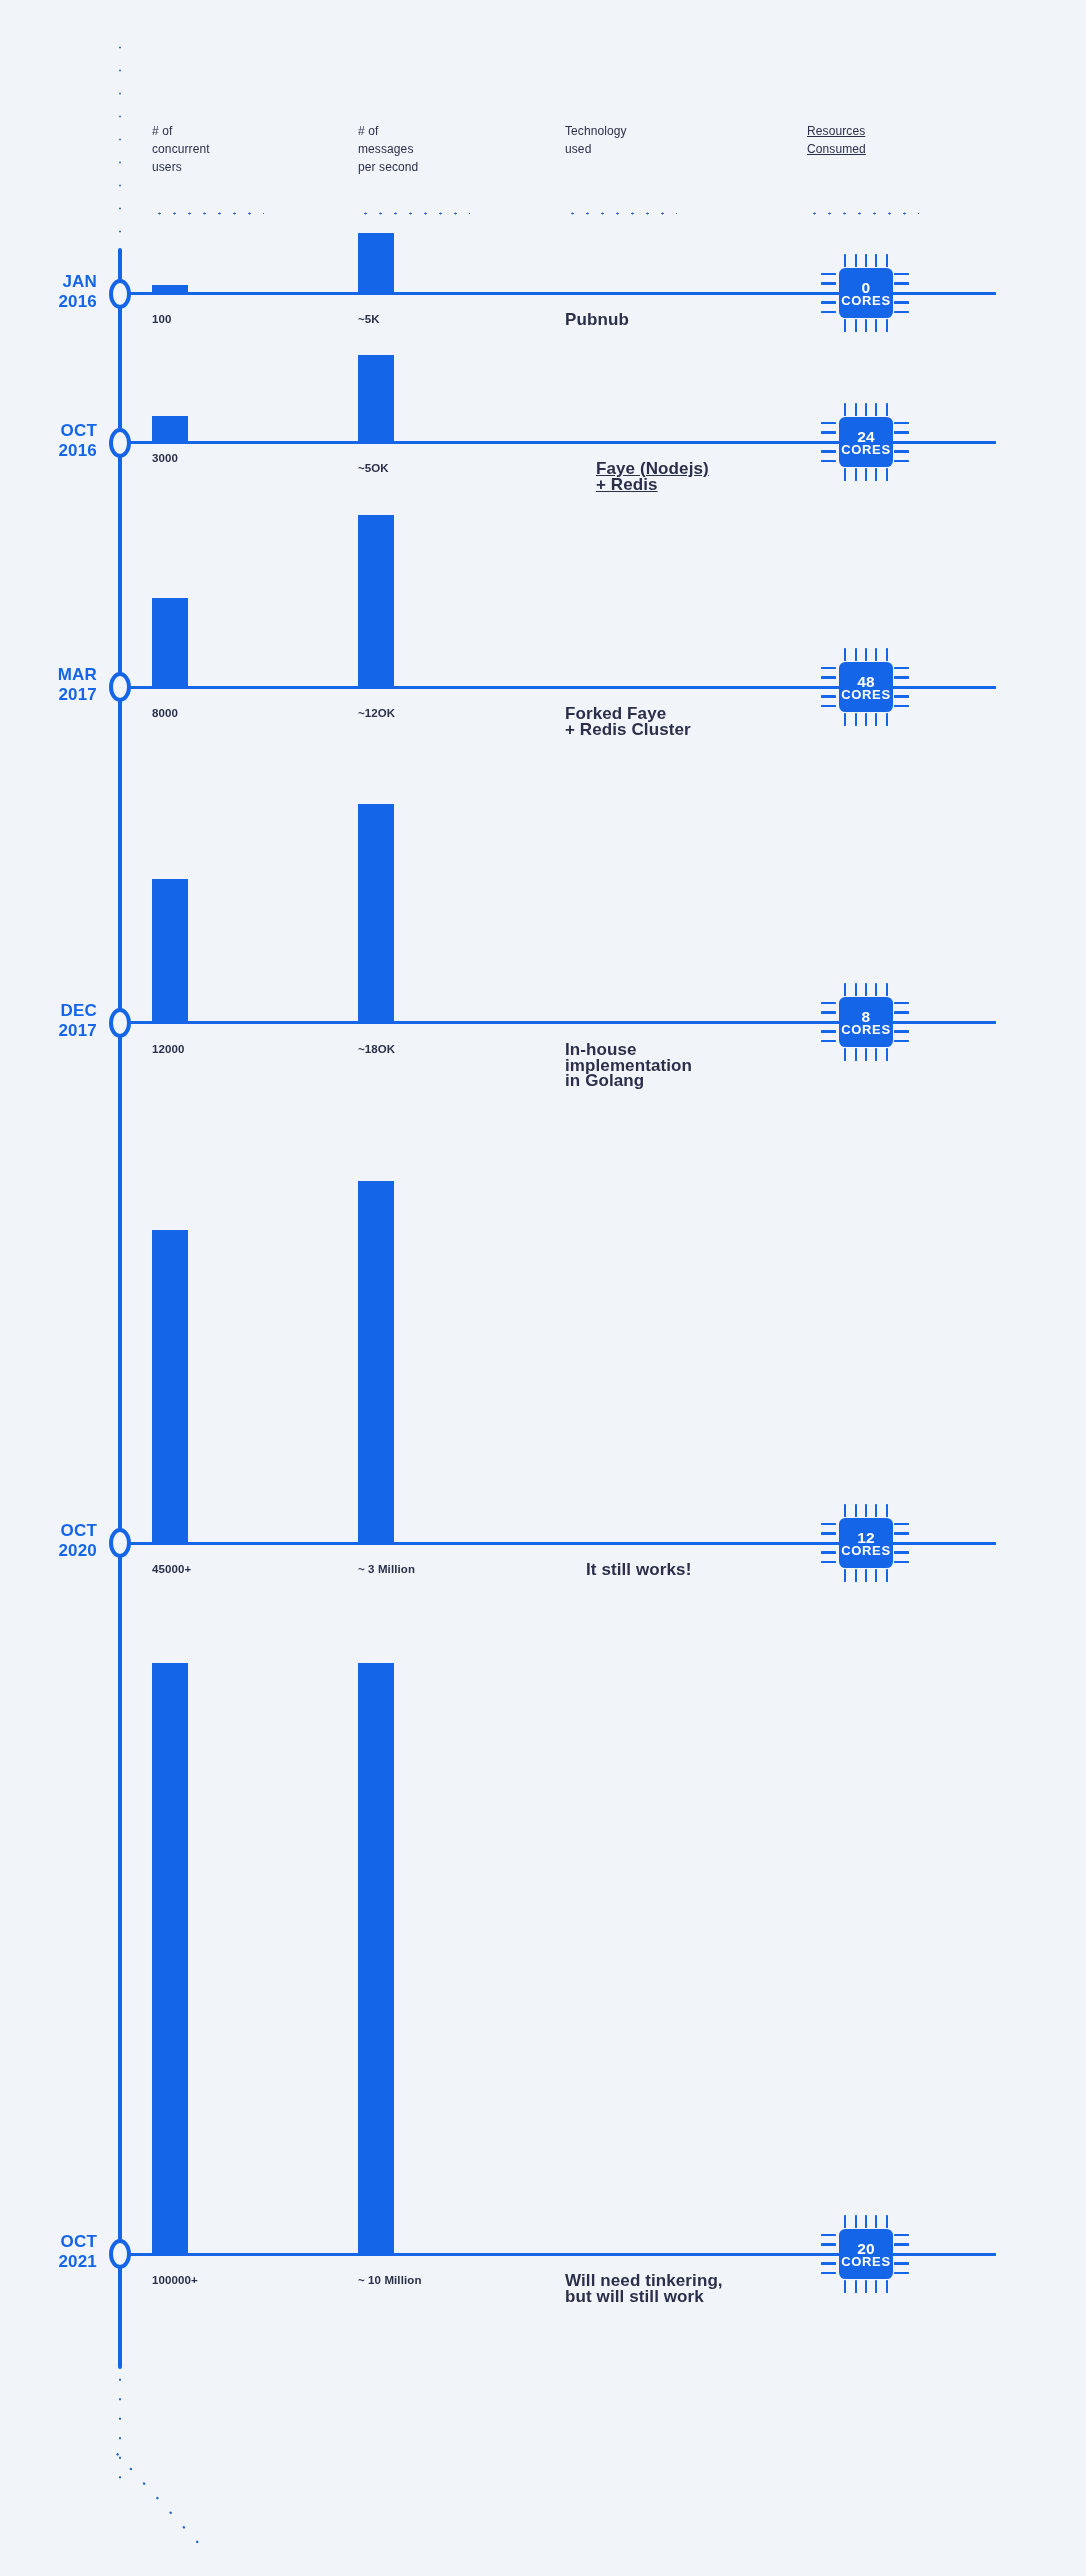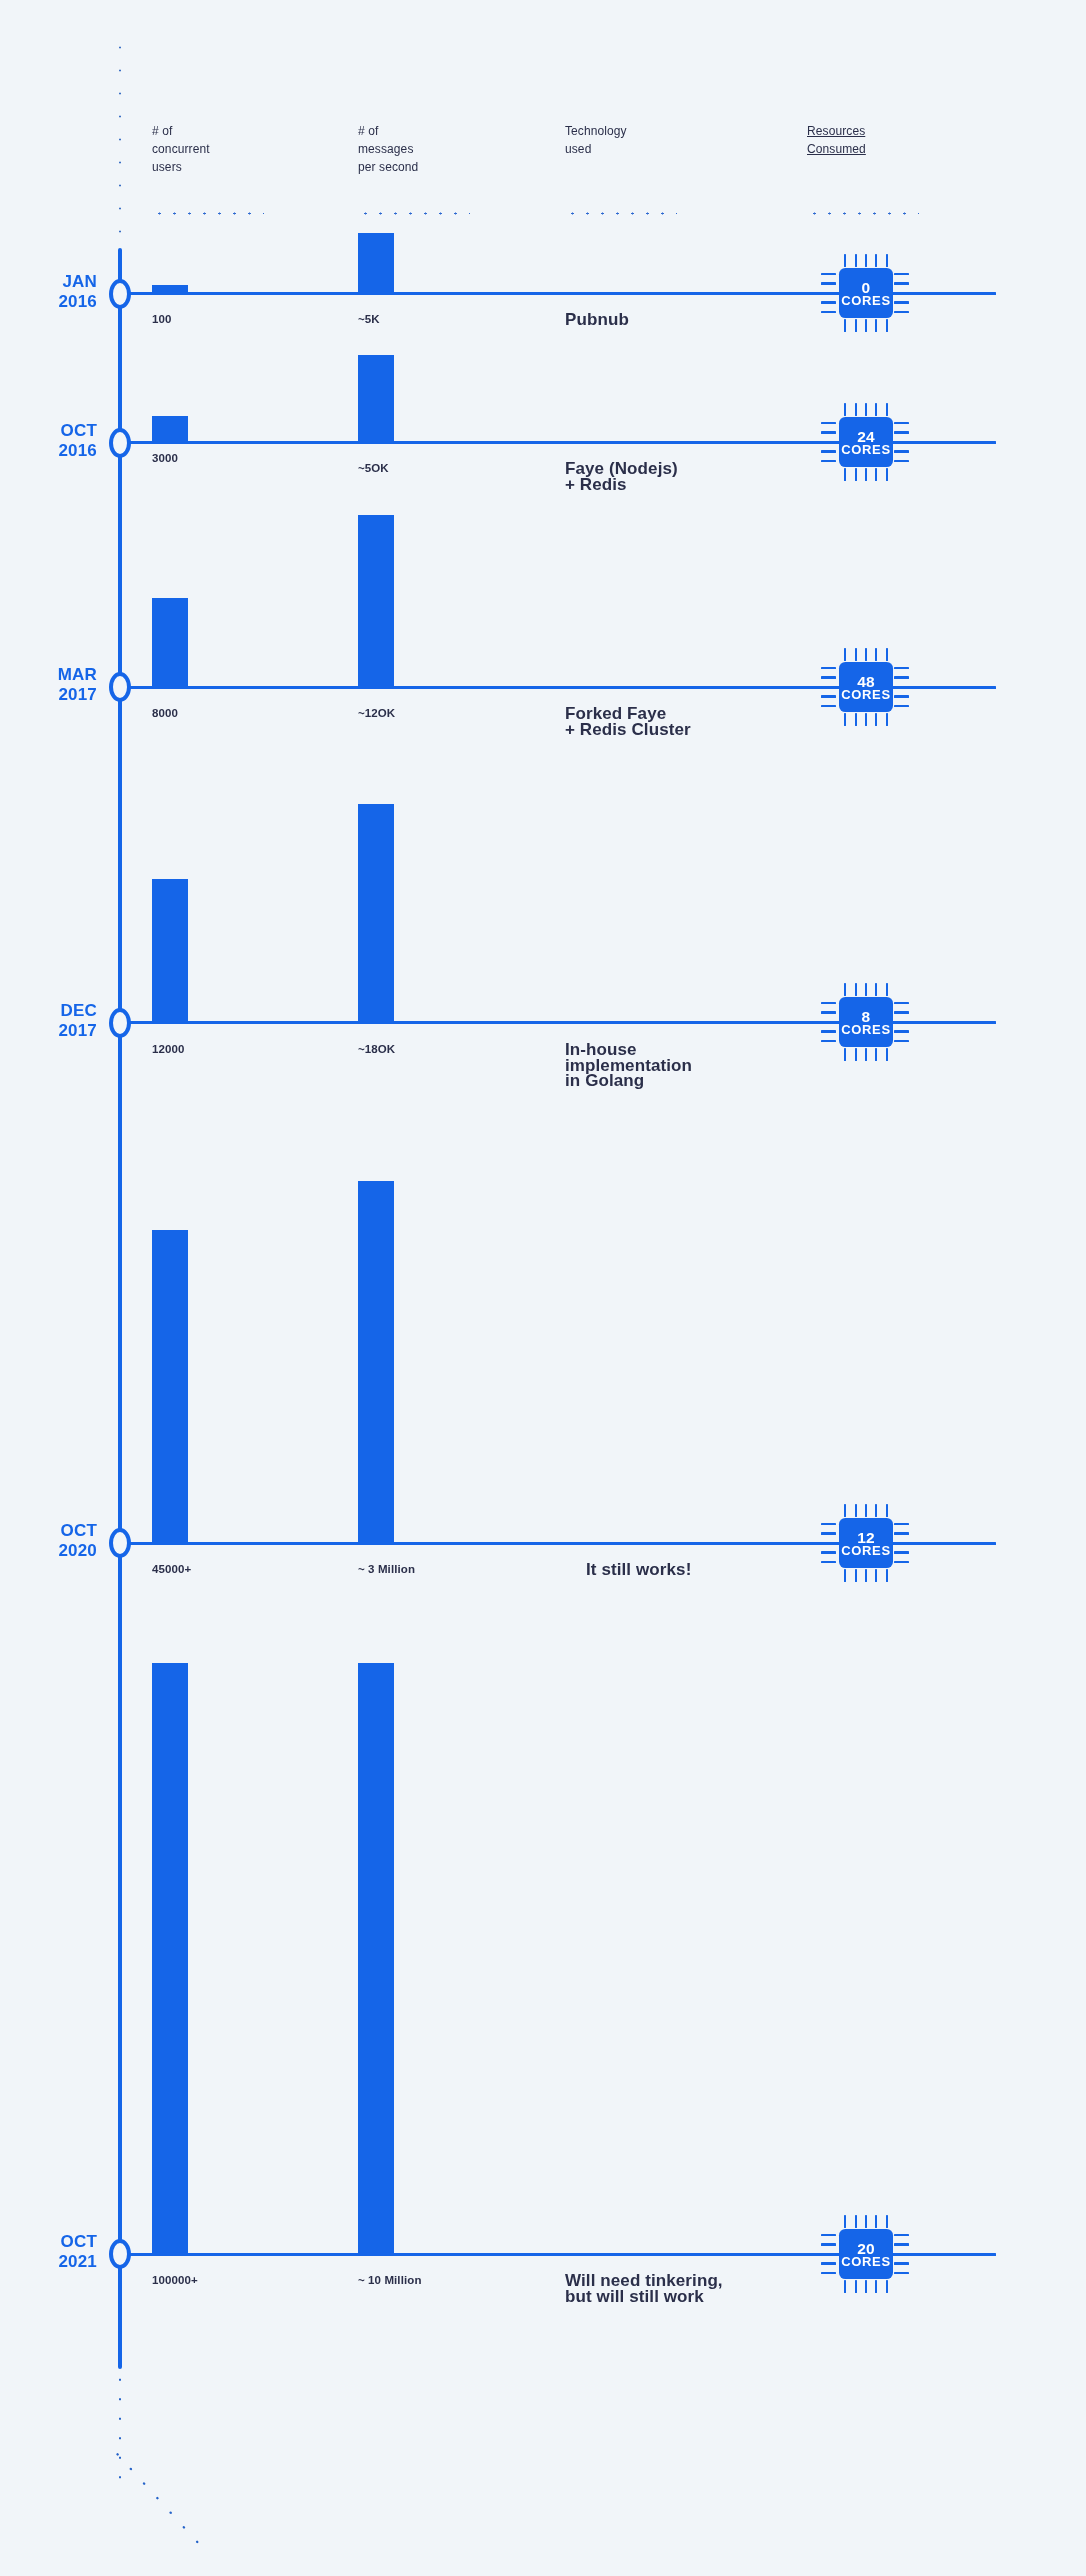--- a/index.html
+++ b/index.html
@@ -173,21 +173,21 @@
 
   <div class="row-line" style="top:441px;width:877px;"></div>
   <div class="node" style="left:109px;top:428px;"></div>
   <div class="date" style="left:0px;top:421px;width:97px;"><span>OCT</span><br><span>2016</span></div>
 
   <div class="bar" style="left:152px;top:416px;width:36px;height:26px;"></div>
   <div class="bar" style="left:358px;top:355px;width:36px;height:87px;"></div>
 
   <div class="val" style="left:152px;top:451px;">3000</div>
   <div class="val" style="left:358px;top:461px;">~5OK</div>
-  <div class="tech" style="left:565px;top:461px;width:212px;">Faye (Nodejs)
+  <div class="tech" style="left:596px;top:461px;width:212px;text-decoration:underline;">Faye (Nodejs)
 + Redis</div>
 
   <div class="chip-tick" style="left:791px;top:441px;width:22px;"></div>
   <div class="chip-tick" style="left:915px;top:441px;width:80px;"></div>
   <div class="chip-wrap" style="left:816px;top:402px;">
     <div class="pins-v pins-top">
         <i></i>
         <i></i>
         <i></i>
         <i></i>

